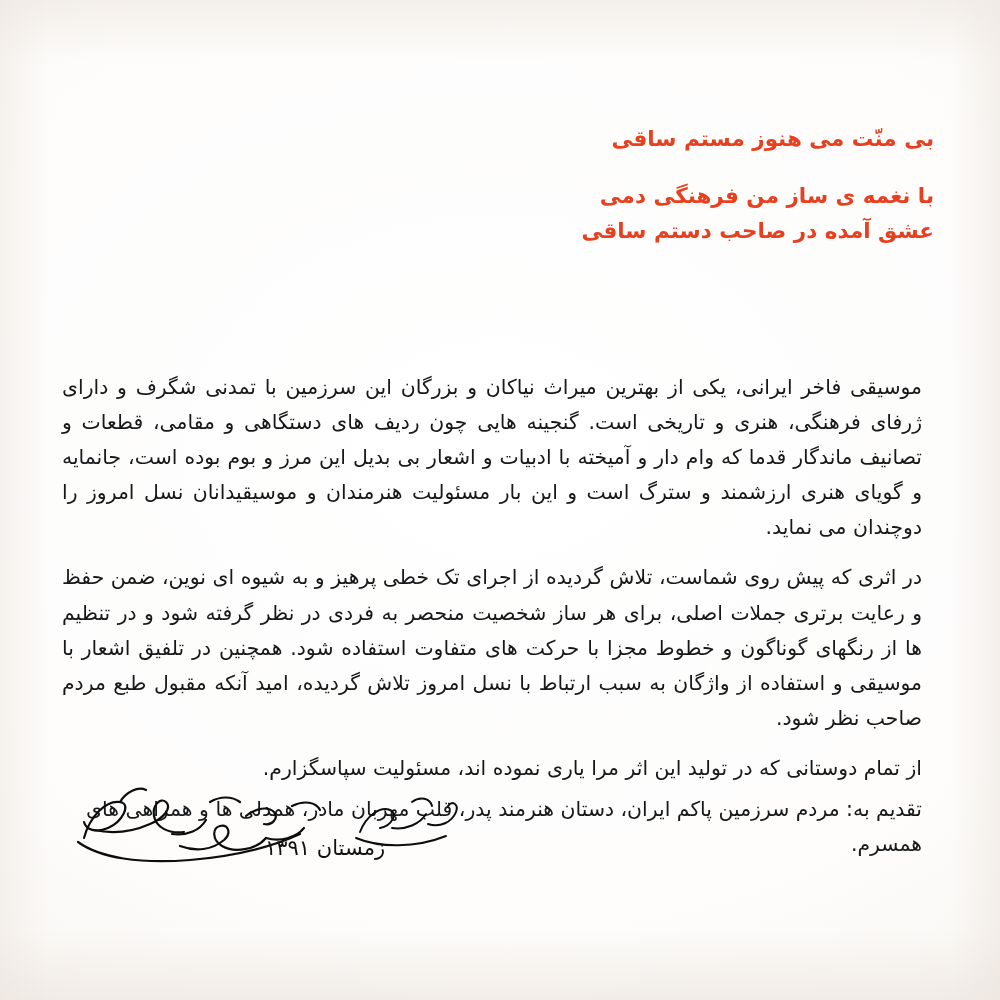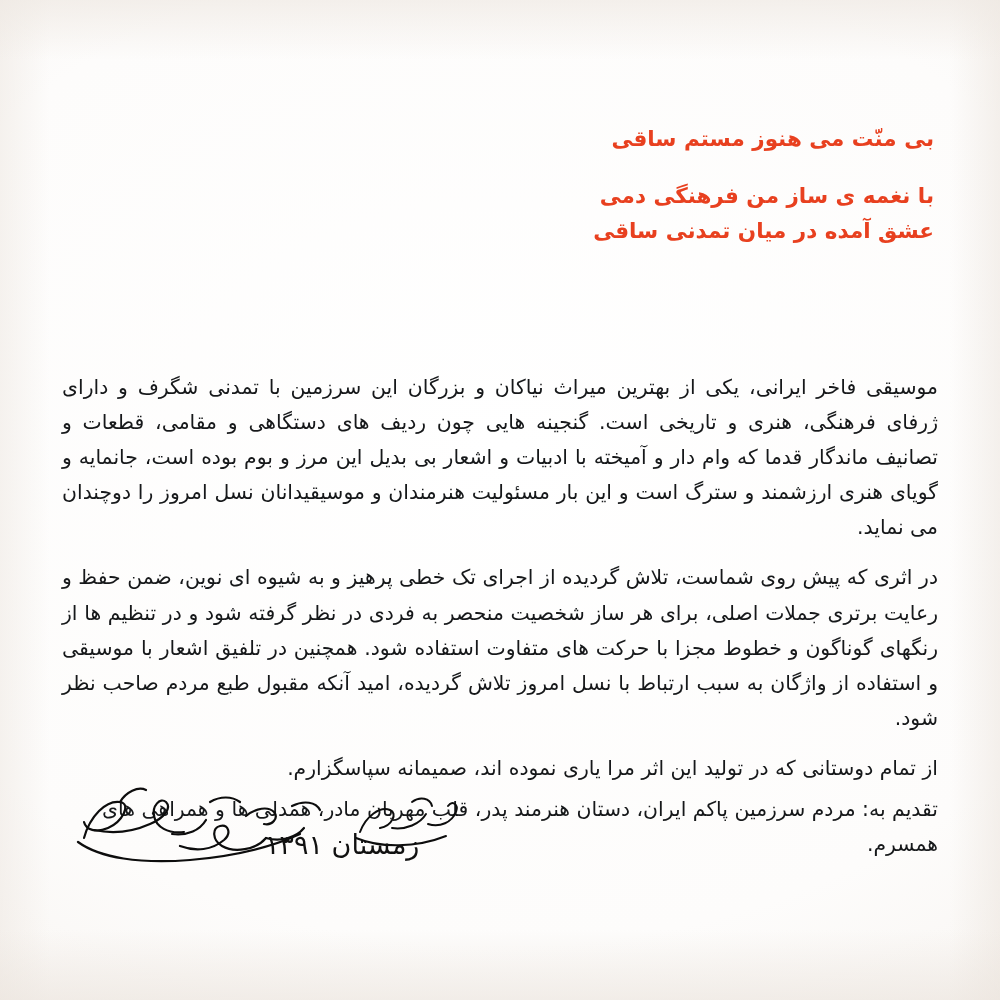--- a/index.html
+++ b/index.html
@@ -72,21 +72,21 @@
   .body-text {
     color: #16181a;
     font-size: 20.4px;
     line-height: 1.72;
     text-align: justify;
     text-align-last: right;
     direction: rtl;
     font-weight: 500;
   }
   .body-text p {
-    margin: 0 0 15px 0;
+    margin: 0 16px 15px 0;
   }
   .body-text p.tight {
     margin-bottom: 6px;
   }
   .p-justify {
     text-align: justify;
     text-align-last: right;
   }
   .p-plain {
     text-align: right;
@@ -101,47 +101,47 @@
     height: 110px;
     direction: ltr;
   }
   .signature-svg {
     display: block;
   }
   .sig-date {
     position: absolute;
     left: 205px;
     bottom: 22px;
-    font-size: 27px;
+    font-size: 21px;
     color: #111;
     font-family: "DejaVu Sans", sans-serif;
   }
 </style>
 </head>
 <body>
 
 <div class="page">
   <div class="content">
 
     <div class="poem-wrap">
       <div class="poem">
         <div class="stanza">
           <div class="line">بی منّت می هنوز مستم ساقی</div>
         </div>
         <div class="stanza">
           <div class="line">با نغمه ی ساز من فرهنگی دمی</div>
-          <div class="line">عشق آمده در میان تمدنی ساقی</div>
+          <div class="line">عشق آمده در صاحب دستم ساقی</div>
         </div>
       </div>
     </div>
 
     <div class="body-text">
       <p class="p-justify">موسیقی فاخر ایرانی، یکی از بهترین میراث نیاکان و بزرگان این سرزمین با تمدنی شگرف و دارای ژرفای فرهنگی، هنری و تاریخی است. گنجینه هایی چون ردیف های دستگاهی و مقامی، قطعات و تصانیف ماندگار قدما که وام دار و آمیخته با ادبیات و اشعار بی بدیل این مرز و بوم بوده است، جانمایه و گویای هنری ارزشمند و سترگ است و این بار مسئولیت هنرمندان و موسیقیدانان نسل امروز را دوچندان می نماید.</p>
       <p class="p-justify">در اثری که پیش روی شماست، تلاش گردیده از اجرای تک خطی پرهیز و به شیوه ای نوین، ضمن حفظ و رعایت برتری جملات اصلی، برای هر ساز شخصیت منحصر به فردی در نظر گرفته شود و در تنظیم ها از رنگهای گوناگون و خطوط مجزا با حرکت های متفاوت استفاده شود. همچنین در تلفیق اشعار با موسیقی و استفاده از واژگان به سبب ارتباط با نسل امروز تلاش گردیده، امید آنکه مقبول طبع مردم صاحب نظر شود.</p>
-      <p class="p-plain tight">از تمام دوستانی که در تولید این اثر مرا یاری نموده اند، صمیمانه سپاسگزارم.</p>
+      <p class="p-plain tight">از تمام دوستانی که در تولید این اثر مرا یاری نموده اند، مسئولیت سپاسگزارم.</p>
       <p class="p-plain">تقدیم به: مردم سرزمین پاکم ایران، دستان هنرمند پدر، قلب مهربان مادر، همدلی ها و همراهی های همسرم.</p>
     </div>
 
     <div class="signature-area">
       <svg class="signature-svg" width="420" height="110" viewBox="0 0 420 110">
         <g fill="none" stroke="#0d0d0d" stroke-width="2.2" stroke-linecap="round" stroke-linejoin="round">
           <path d="M24 66 C 30 44, 46 28, 60 30 C 72 32, 62 50, 48 56 C 36 61, 26 58, 24 50"></path>
           <path d="M34 58 C 52 62, 72 60, 90 52 C 104 46, 112 36, 106 30 C 100 25, 92 34, 94 44 C 96 55, 108 62, 124 60"></path>
           <path d="M60 30 C 66 20, 78 14, 86 18"></path>
           <path d="M112 62 C 128 64, 140 58, 146 48"></path>

